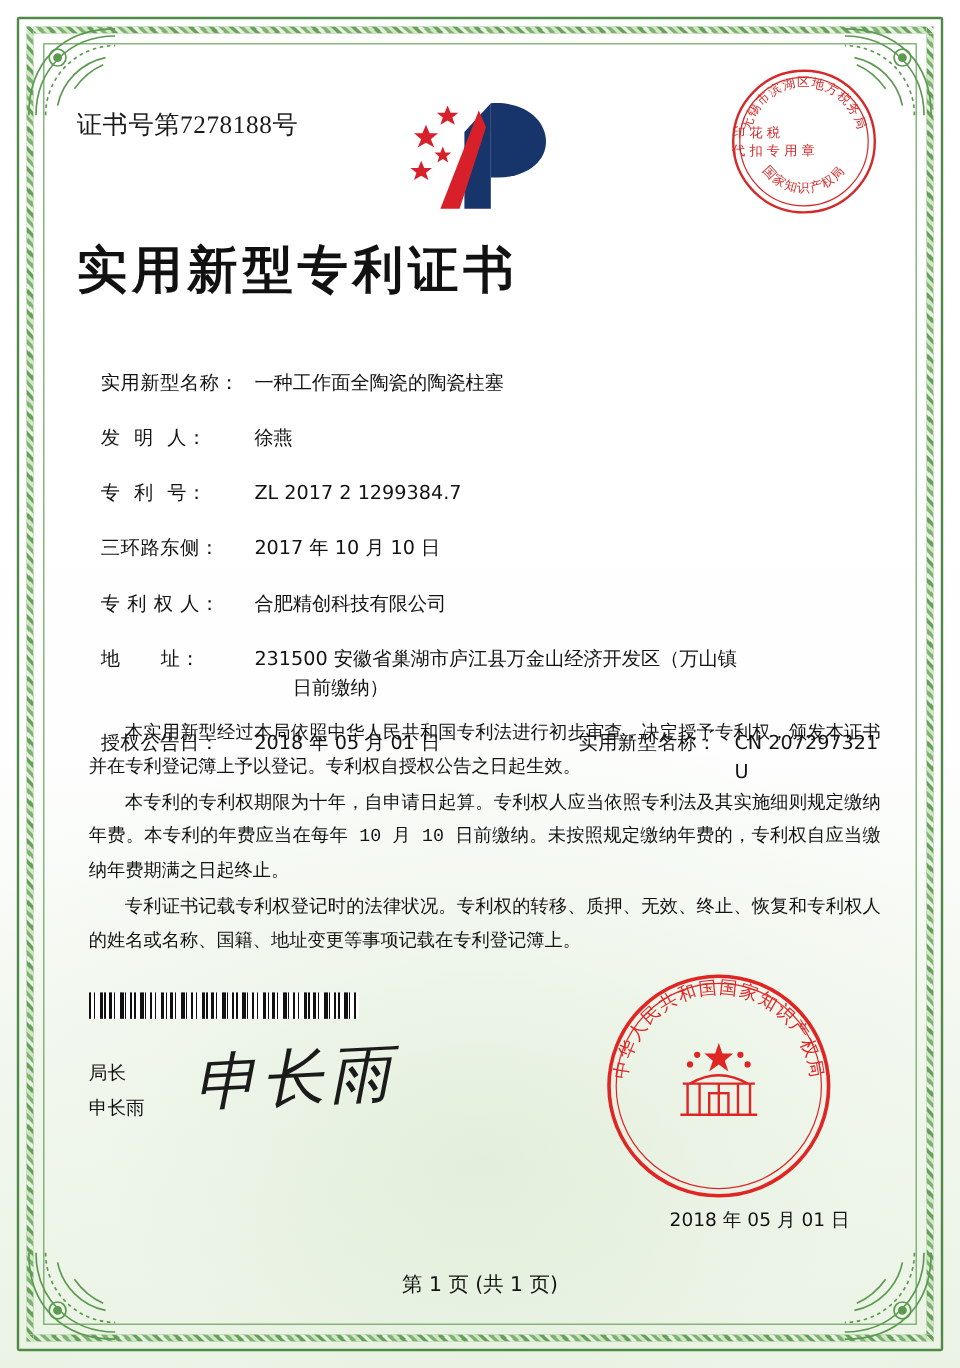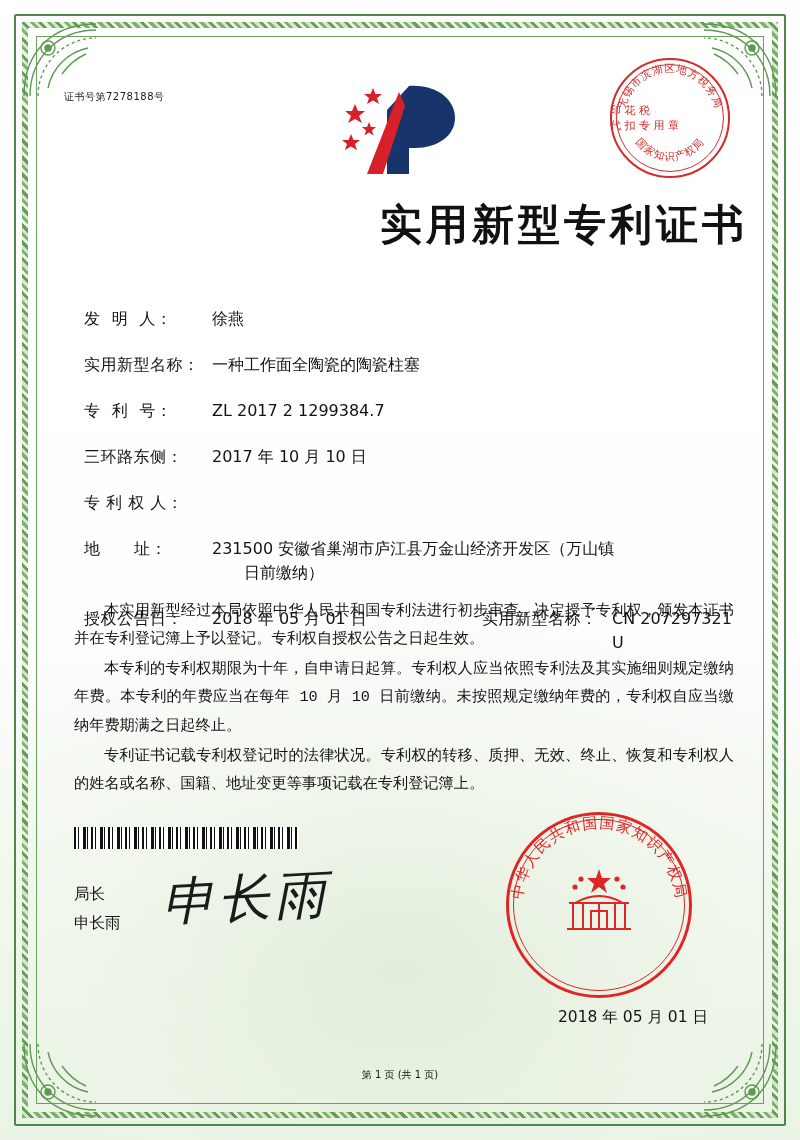--- a/index.html
+++ b/index.html
@@ -63,23 +63,24 @@
   
   .content {
     position: absolute;
     left: 52px; top: 52px; right: 52px; bottom: 52px;
   }
 
   .cert-number {
     position: absolute;
     left: 12px;
     top: 38px;
-    font-size: 10px;
+    font-size: 21px;
     color: #1a1a1a;
     letter-spacing: 0.5px;
+    font-family: Liberation Serif, serif;
   }
 
   
   .logo {
     position: absolute;
     left: 50%;
     top: 18px;
     transform: translateX(-50%);
     width: 150px;
     height: 110px;
@@ -118,21 +119,21 @@
     color: #d42a2a;
     font-size: 11px;
     line-height: 15px;
     font-family: "DejaVu Sans", "Liberation Sans", sans-serif;
   }
 
   .title {
     position: absolute;
     left: 12px; right: 0;
     top: 145px;
-    text-align: right;
+    text-align: left;
     font-size: 42px;
     font-weight: bold;
     letter-spacing: 4px;
     color: #111111;
     font-family: "DejaVu Serif", "Liberation Serif", serif;
   }
 
   .fields {
     position: absolute;
     left: 32px;
@@ -255,21 +256,21 @@
     top: 955px;
     font-size: 15.5px;
     color: #131313;
   }
 
   .page-footer {
     position: absolute;
     left: 0; right: 0;
     bottom: 6px;
     text-align: center;
-    font-size: 10px;
+    font-size: 17px;
     color: #131313;
   }
 </style>
 </head>
 <body>
 
 <div class="page">
 
   <div class="border-outer"></div>
   <div class="border-mid"></div>
@@ -365,41 +366,42 @@
         <div>印 花 税</div>
         <div>代 扣 专 用 章</div>
       </div>
     </div>
 
     <div class="title">实用新型专利证书</div>
 
     <div class="fields">
 
       <div class="field-row">
+        <div class="field-label">实用新型名称：</div>
+        <div class="field-value">一种工作面全陶瓷的陶瓷柱塞</div>
+      </div>
+
+      <div class="field-row">
         <div class="field-label">发  明  人：</div>
         <div class="field-value">徐燕</div>
       </div>
 
       <div class="field-row">
-        <div class="field-label">实用新型名称：</div>
-        <div class="field-value">一种工作面全陶瓷的陶瓷柱塞</div>
-      </div>
-
-      <div class="field-row">
         <div class="field-label">专  利  号：</div>
         <div class="field-value">ZL 2017 2 1299384.7</div>
       </div>
 
       <div class="field-row">
         <div class="field-label">三环路东侧：</div>
         <div class="field-value">2017 年 10 月 10 日</div>
       </div>
 
       <div class="field-row">
         <div class="field-label">专 利 权 人：</div>
+        <div class="field-value">合肥精创科技有限公司</div>
       </div>
 
       <div class="field-row">
         <div class="field-label">地      址：</div>
         <div class="field-value">
           <span>231500 安徽省巢湖市庐江县万金山经济开发区（万山镇</span>
           <span class="l2">日前缴纳）</span>
         </div>
       </div>
 

